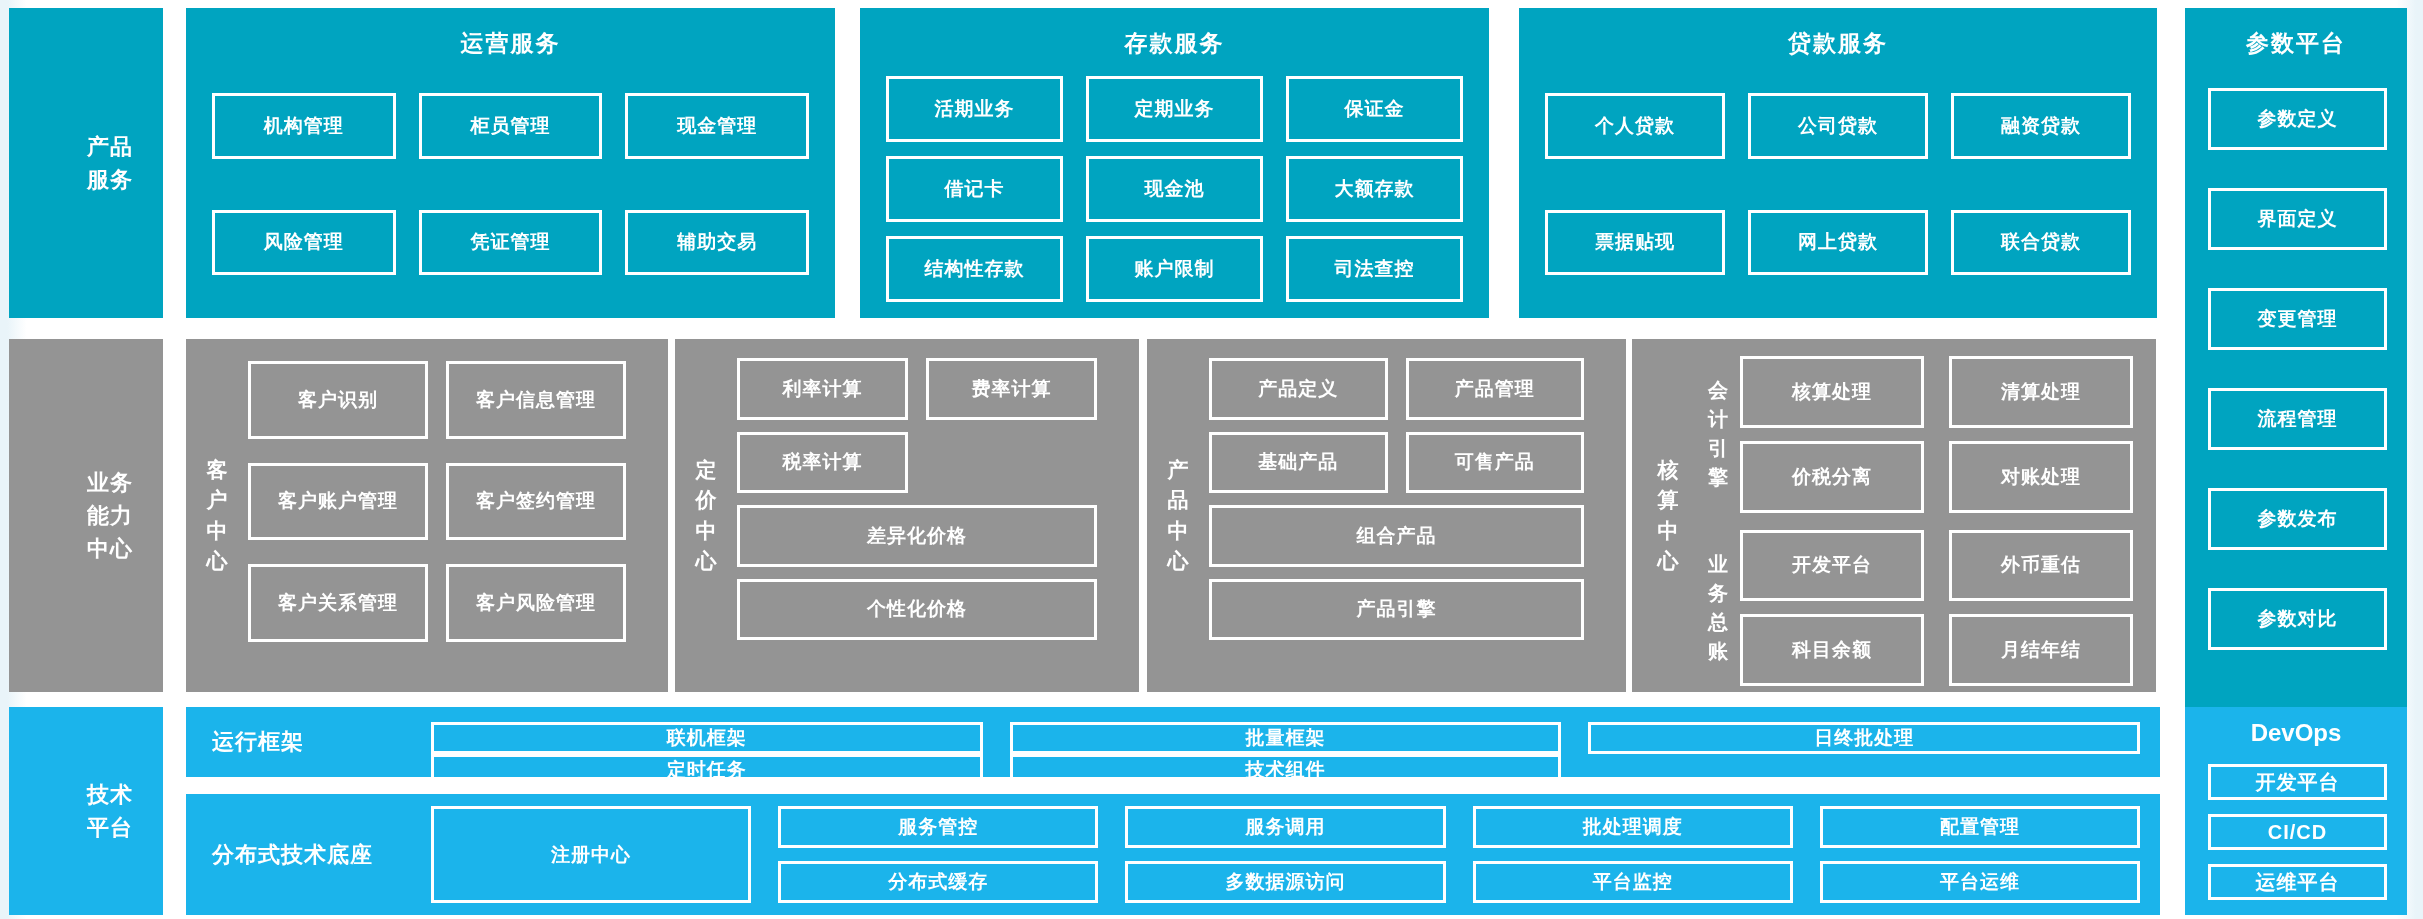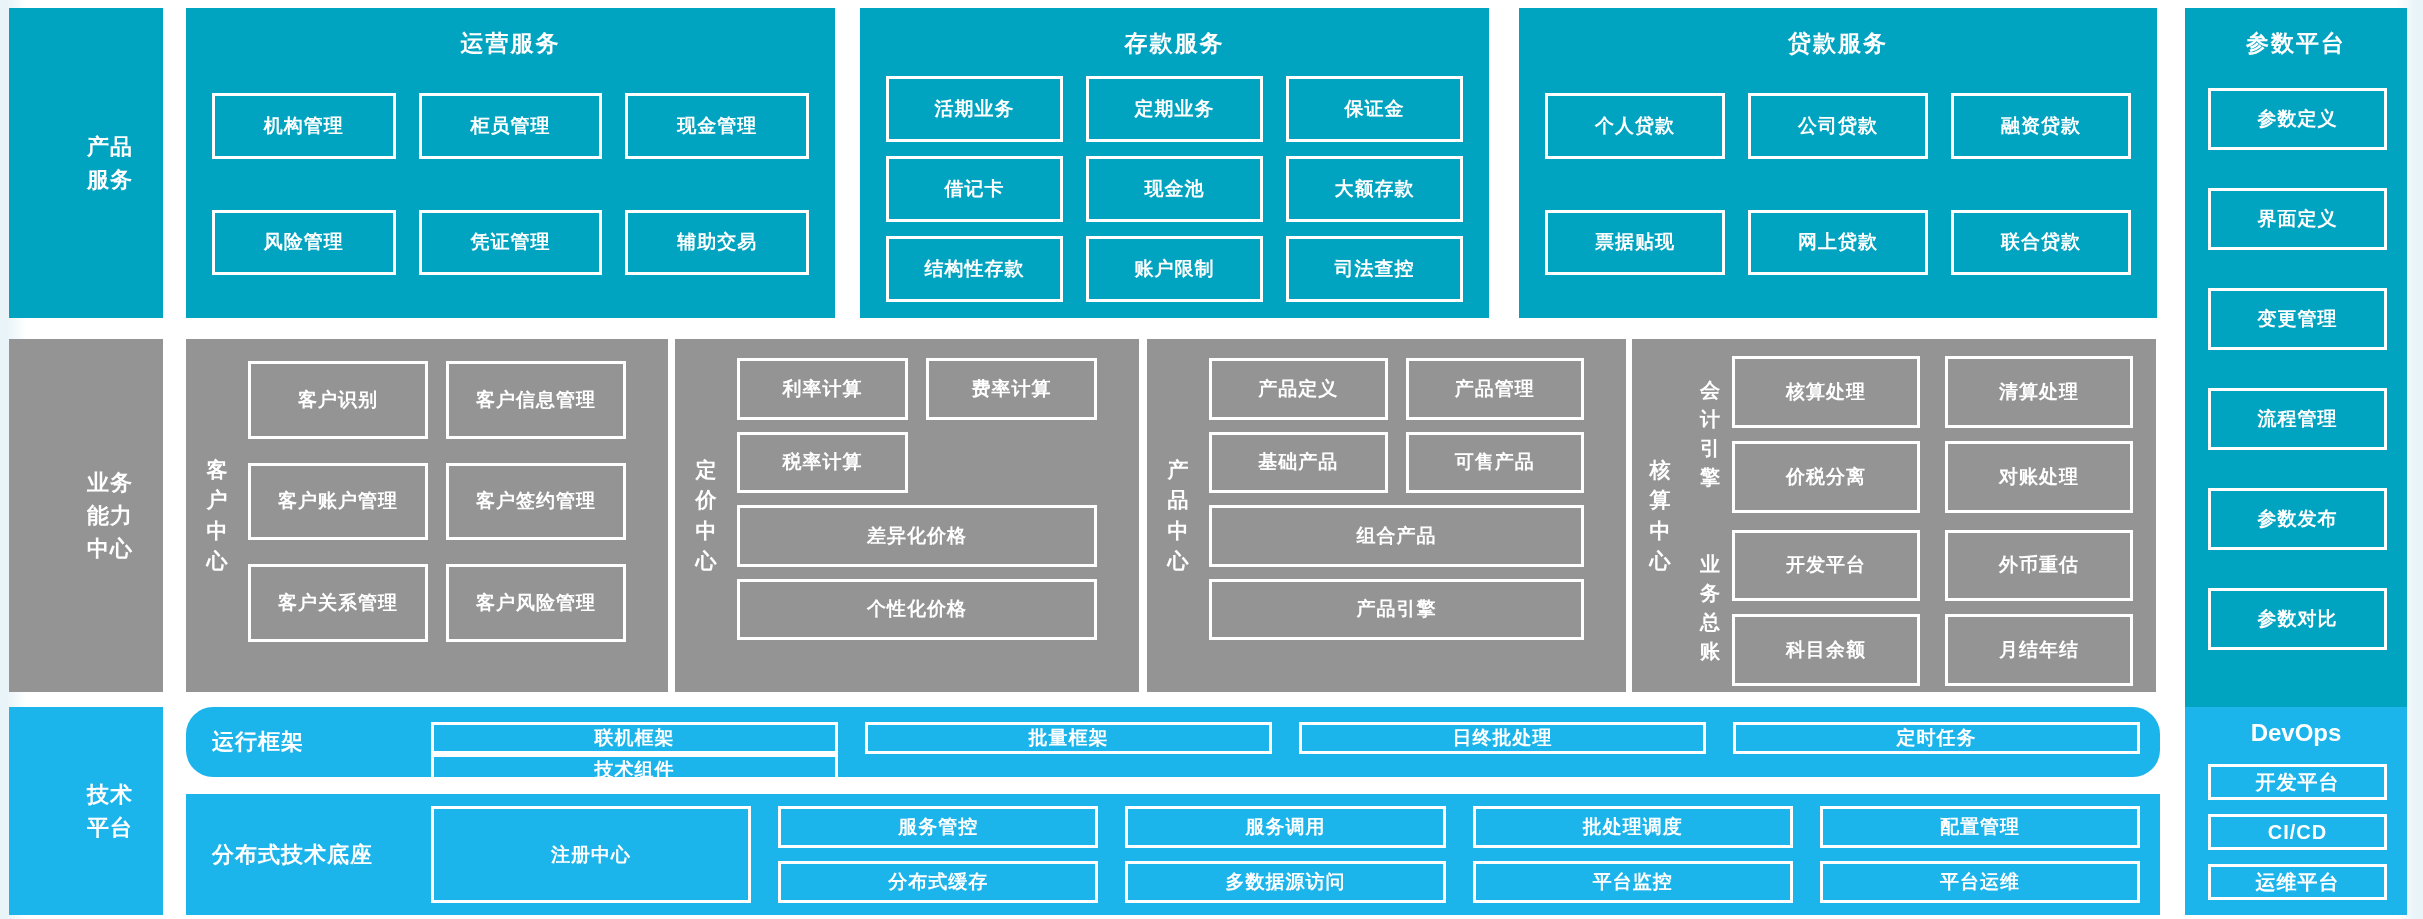--- a/index.html
+++ b/index.html
@@ -57,35 +57,35 @@
   .sec-prod { left:1147px; width:479px; }
   .sec-acct { left:1632px; width:524px; }
   .vzone { flex:0 0 62px; display:flex; align-items:center; justify-content:center; }
   .vlabel { color:#fff; font-weight:bold; font-size:21px; width:1.15em;
             word-break:break-all; line-height:1.45; text-align:center; }
   .cgrid { flex:1; display:grid; grid-template-columns:1fr 1fr; column-gap:18px; }
   .g-cust  { margin:22px 42px 50px 0; grid-template-rows:repeat(3,1fr); row-gap:24px; }
   .g-price, .g-prod { margin:19px 42px 52px 0; grid-template-rows:repeat(4,1fr); row-gap:12px; }
   .cgrid .wide { grid-column:1 / 3; }
 
-  .sec-acct .vzone { flex:0 0 56px; }
+  .sec-acct .vzone { flex:0 0 56px;margin-left:8px; }
   .acct-col { flex:1; display:flex; flex-direction:column; gap:17px; margin:17px 23px 6px 0; }
   .acct-group { flex:1; display:flex; }
   .vzone-sub { flex:0 0 44px; display:flex; align-items:center; justify-content:center; }
   .vlabel-sub { font-size:20px; }
   .agrid { flex:1; display:grid; grid-template-columns:1fr 1fr; grid-template-rows:1fr 1fr;
            column-gap:25px; row-gap:13px; }
 
   
   .band { position:absolute; left:186px; width:1974px; display:flex; align-items:center; }
-  .band1 { top:707px; height:70px;border-radius:27px; }
+  .band1 { top:707px; height:70px; }
   .band2 { top:794px; height:121px; }
   .band-label { flex:0 0 245px; padding-left:26px; color:#fff;
                 font-weight:bold; font-size:22px; letter-spacing:1px; }
-  .bgrid1 { flex:1; display:grid; grid-template-columns:repeat(4,1fr);
+  .bgrid1 { flex:1; display:grid; grid-template-columns:repeat(3,1fr);
             column-gap:27px; margin-right:20px; height:40px; }
   .bgrid2 { flex:1; align-self:stretch; margin:12px 20px 12px 0;
             display:grid; grid-template-columns:repeat(5,1fr);
             grid-template-rows:1fr 1fr; gap:13px 27px; }
   .bbox { border:3px solid #fff; color:#fff; display:flex; align-items:center;
           justify-content:center; font-size:19px; font-weight:bold; letter-spacing:1px; }
   .registry { grid-column:1; grid-row:1 / 3; }
 
   
   .devops { position:absolute; left:2185px; width:222px; top:707px; height:208px; }

